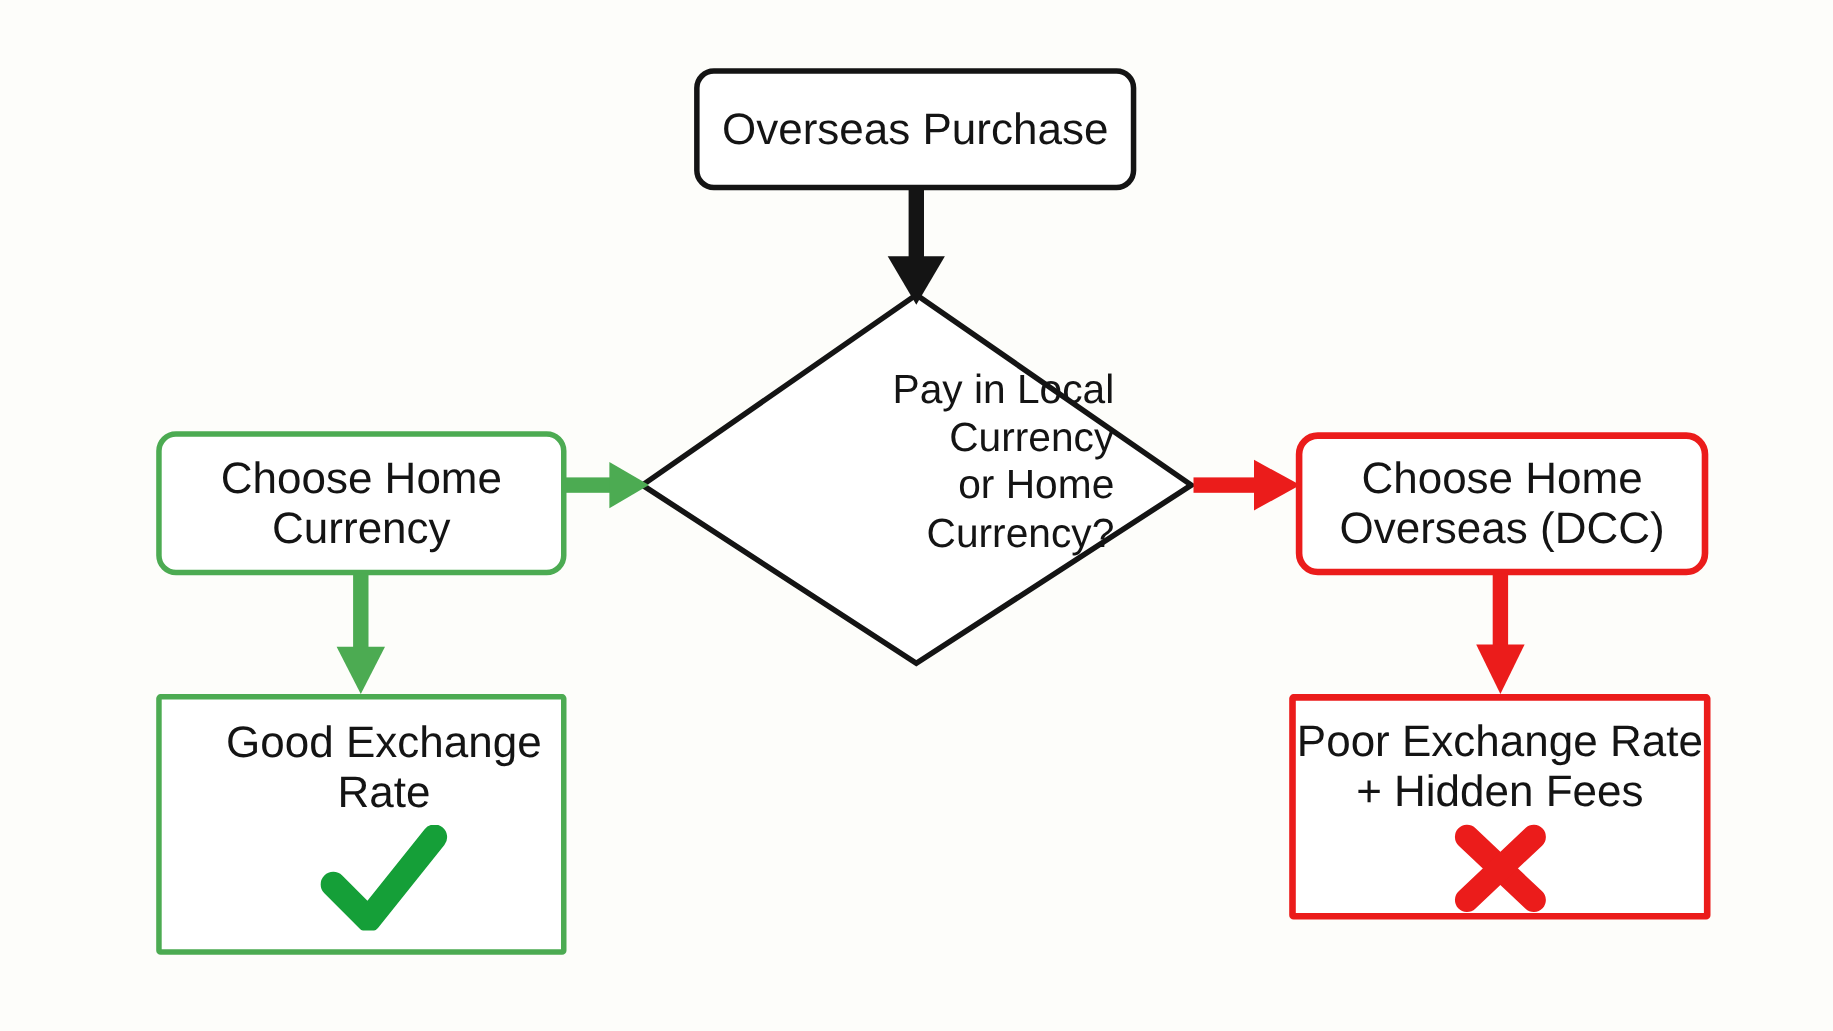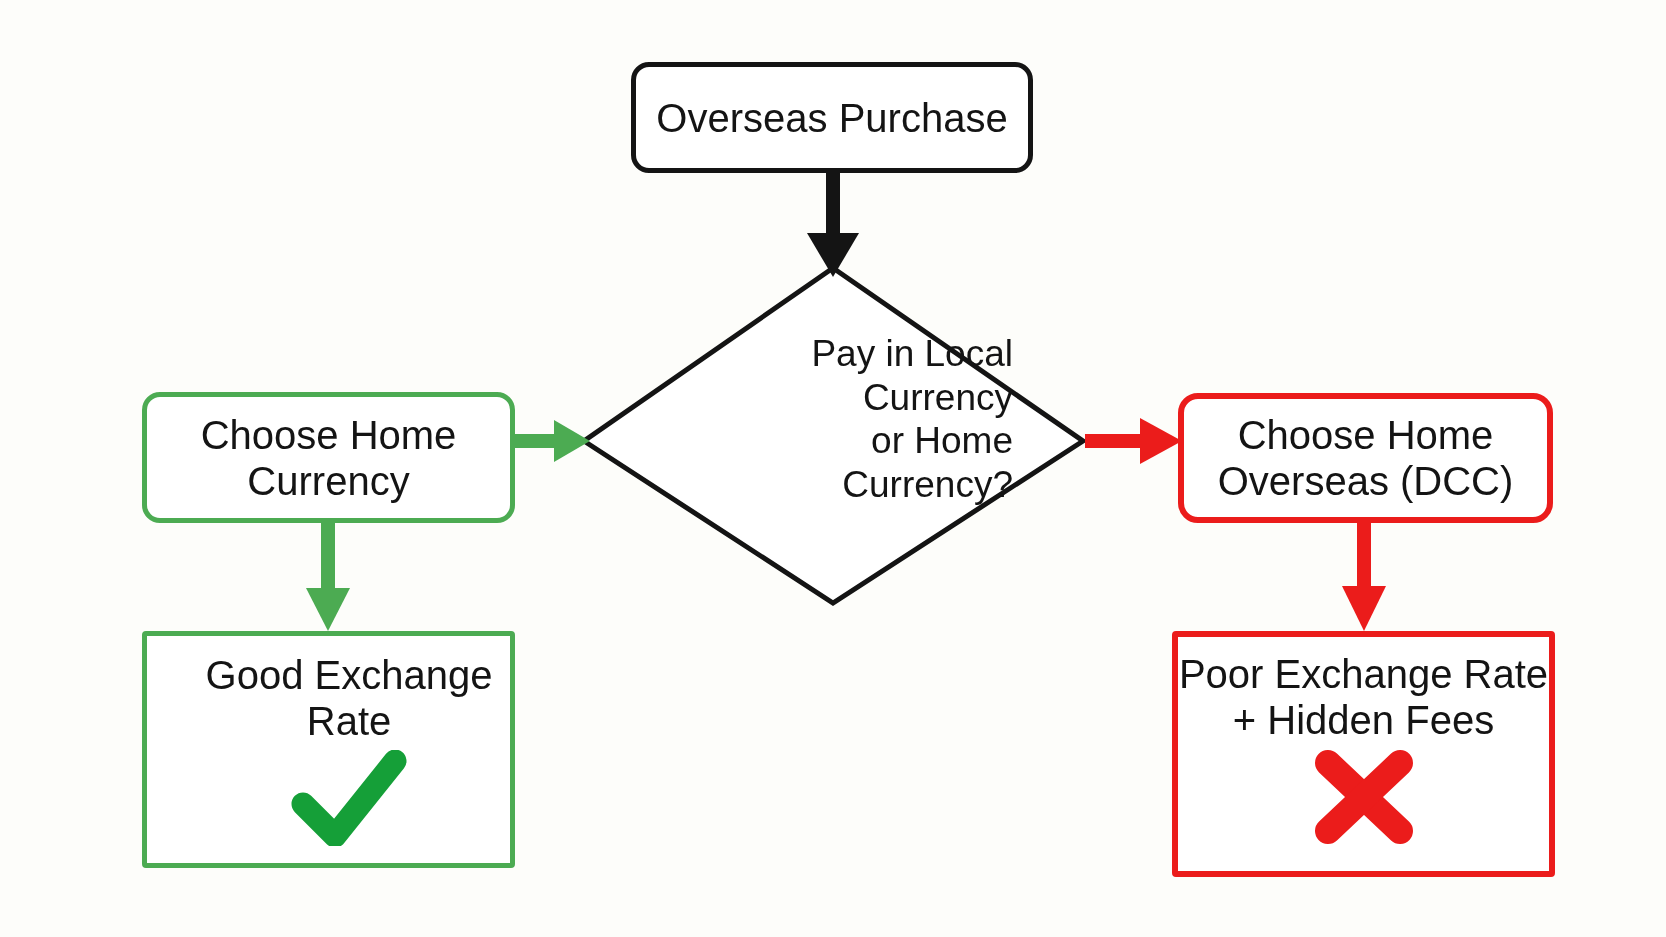--- a/index.html
+++ b/index.html
@@ -50,21 +50,21 @@
     left: 142px; top: 631px; width: 373px; height: 237px;
     border: 5px solid var(--green, #4cab52);
     border-radius: 4px;
     flex-direction: column;
     justify-content: flex-start;
     padding-top: 16px;
     gap: 2px;
     padding-left: 41px;
   }
   .box-poor {
-    left: 1172px; top: 631px; width: 383px; height: 246px;
+    left: 1172px; top: 631px; width: 383px; height: 205px;
     border: 6px solid var(--red, #eb1c1b);
     border-radius: 4px;
     flex-direction: column;
     justify-content: flex-start;
     padding-top: 14px;
     gap: 2px;
   }
   .overlay {
     position: absolute;
     left: 0; top: 0;

